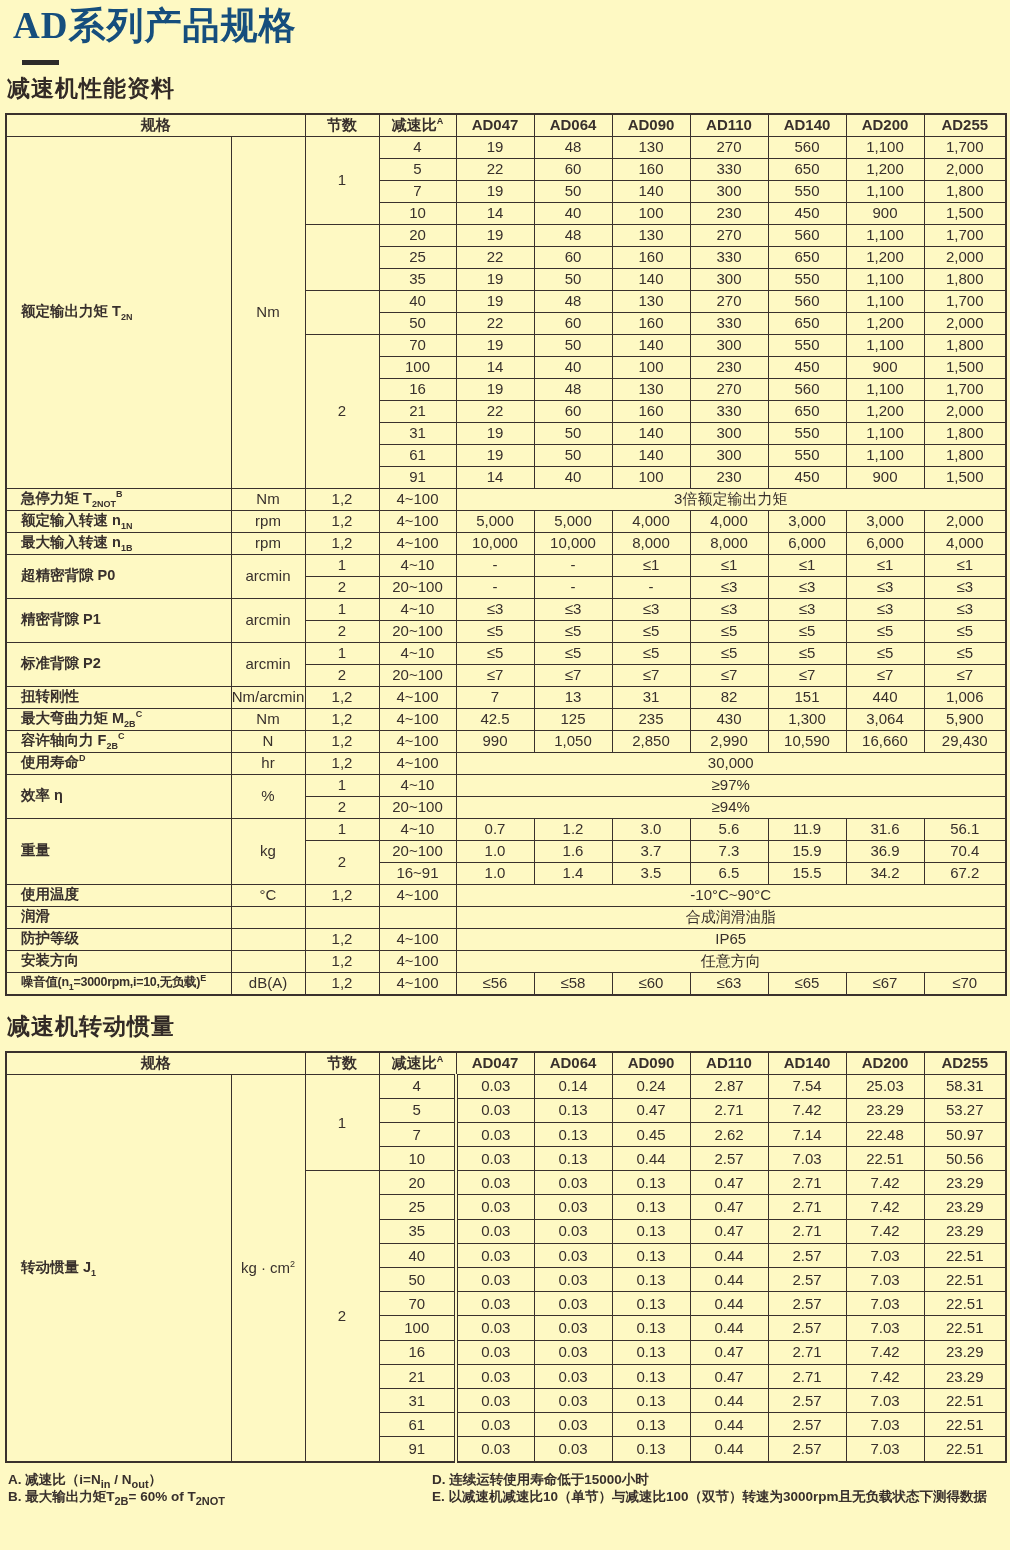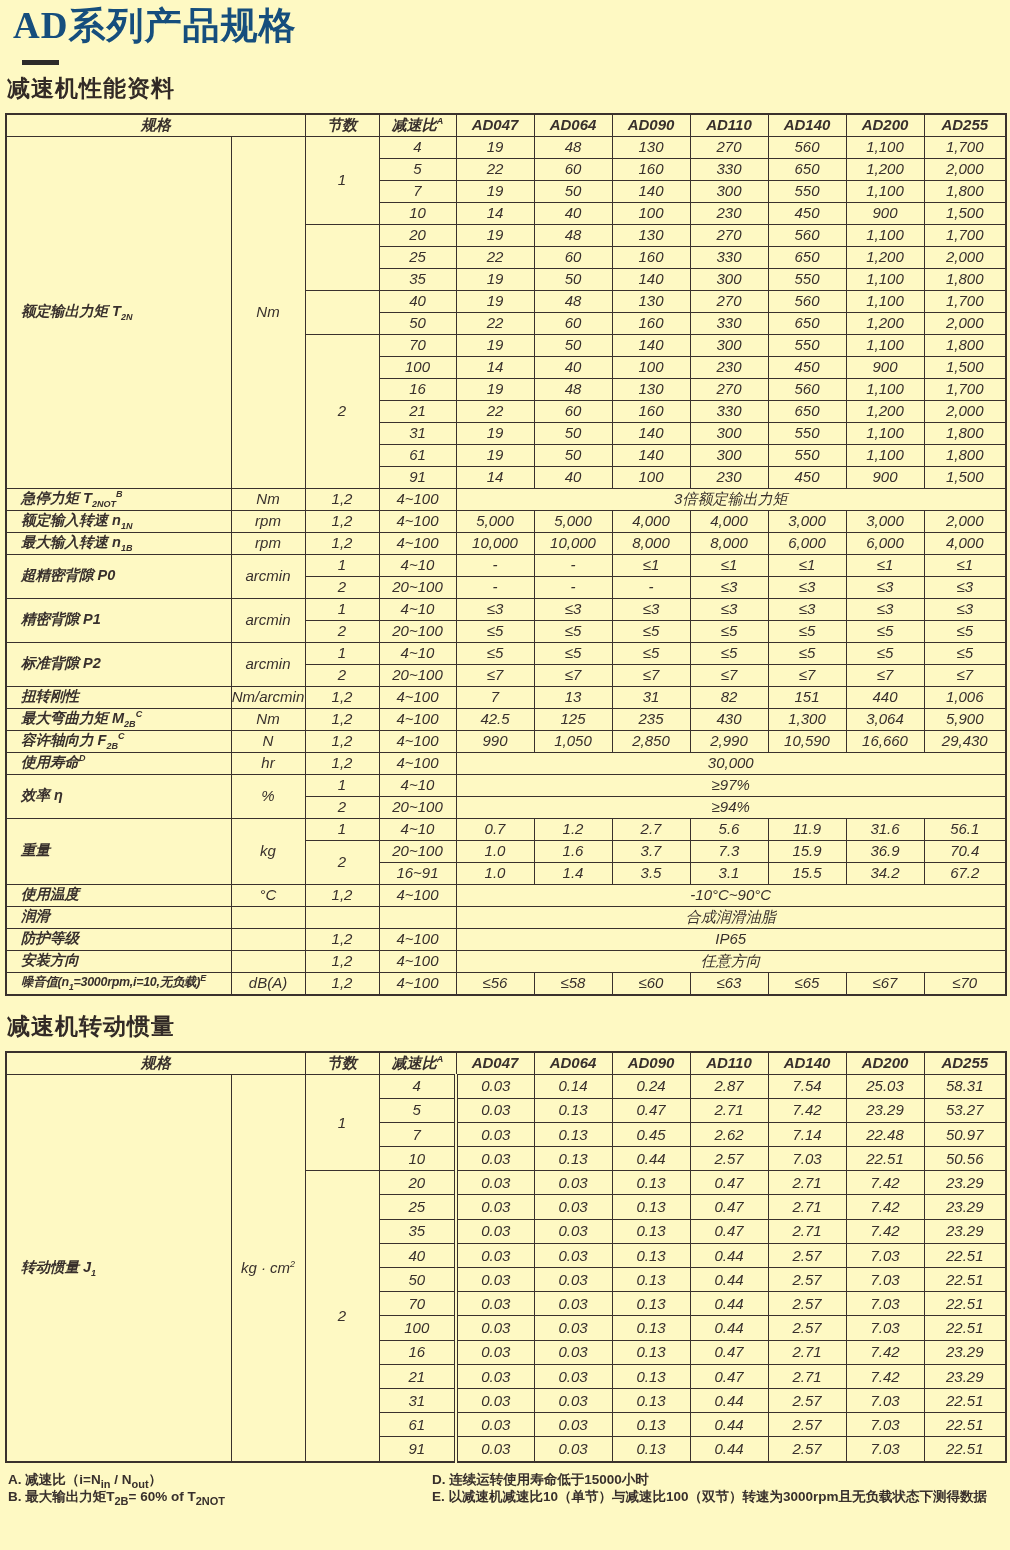--- a/index.html
+++ b/index.html
@@ -26,21 +26,20 @@
   }
   h2.section{
     font-size:23px;font-weight:700;color:#322a26;
     margin:8px 0 9px 7px;letter-spacing:1px;
   }
   h2.s2{margin-top:15px;}
   table.spec{
     border-collapse:collapse;table-layout:fixed;
     width:1000px;margin-left:5px;
     border:2.5px solid #3a322d;
-    font-style:italic;
   }
   .spec th,.spec td{
     border:1.5px solid #3a322d;
     text-align:center;vertical-align:middle;
     font-size:15px;font-weight:400;
     color:#38302c;
     padding:0;height:21px;line-height:1.05;
     white-space:nowrap;overflow:hidden;
   }
   #inertia-table td{height:23.2px;}
@@ -428,21 +427,21 @@
           <td>20~100</td>
           <td colspan="7">≥94%</td>
         </tr>
         <tr>
           <td rowspan="3" class="c-lbl">重量</td>
           <td rowspan="3">kg</td>
           <td>1</td>
           <td>4~10</td>
           <td>0.7</td>
           <td>1.2</td>
-          <td>2.7</td>
+          <td>3.0</td>
           <td>5.6</td>
           <td>11.9</td>
           <td>31.6</td>
           <td>56.1</td>
         </tr>
         <tr>
           <td rowspan="2">2</td>
           <td>20~100</td>
           <td>1.0</td>
           <td>1.6</td>
@@ -450,21 +449,21 @@
           <td>7.3</td>
           <td>15.9</td>
           <td>36.9</td>
           <td>70.4</td>
         </tr>
         <tr>
           <td>16~91</td>
           <td>1.0</td>
           <td>1.4</td>
           <td>3.5</td>
-          <td>3.1</td>
+          <td>6.5</td>
           <td>15.5</td>
           <td>34.2</td>
           <td>67.2</td>
         </tr>
         <tr>
           <td class="c-lbl">使用温度</td>
           <td>°C</td>
           <td>1,2</td>
           <td>4~100</td>
           <td colspan="7">-10°C~90°C</td>

